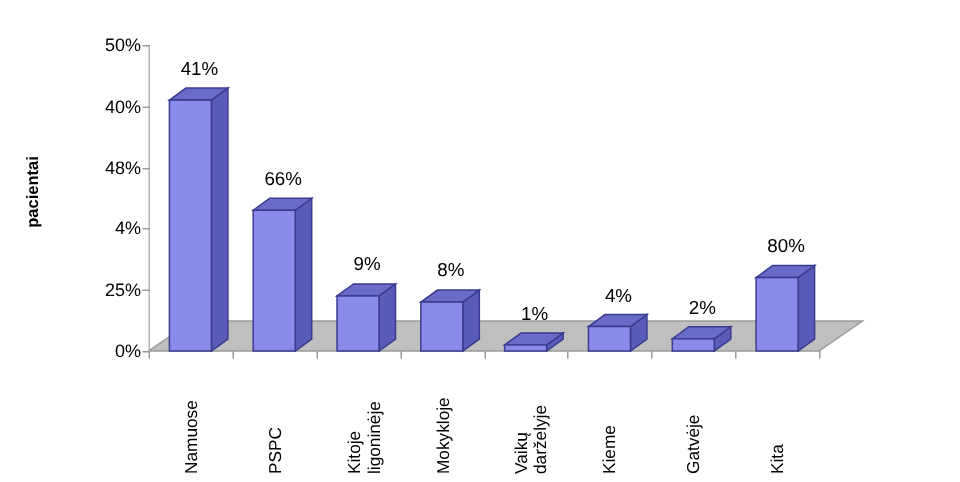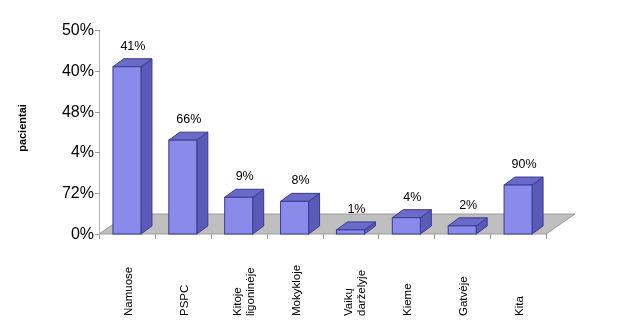--- a/index.html
+++ b/index.html
@@ -25,21 +25,21 @@
     font-weight:bold;
     color:#000;
     transform:rotate(-90deg);
     white-space:nowrap;
   }
   .y-tick-label{
     position:absolute;
     right:0;
     width:42px;
     text-align:right;
-    font-size:16px;
+    font-size:12px;
     color:#000;
     line-height:12px;
     margin-top:-6px;
   }
   .y-tick-mark{
     position:absolute;
     width:5px;height:1px;
     background:#9a9a9a;
   }
   .y-axis-line{
@@ -90,21 +90,21 @@
     <polygon points="99,234 128,214 575,214 546,234" fill="#bfbfbf" stroke="#9a9a9a" stroke-width="1"></polygon>
   </svg>
 
   <div class="y-axis-line"></div>
 
   <div class="y-axis-title">pacientai</div>
 
   <div id="y-ticks">
       <div class="y-tick-label" style="top: 234px; left: 52px;">0%</div>
       <div class="y-tick-mark" style="top: 234px; left: 95px;"></div>
-      <div class="y-tick-label" style="top: 193.2px; left: 52px;">72%</div>
+      <div class="y-tick-label" style="top: 193.2px; left: 52px;">25%</div>
       <div class="y-tick-mark" style="top: 193.2px; left: 95px;"></div>
       <div class="y-tick-label" style="top: 152.4px; left: 52px;">4%</div>
       <div class="y-tick-mark" style="top: 152.4px; left: 95px;"></div>
       <div class="y-tick-label" style="top: 111.6px; left: 52px;">48%</div>
       <div class="y-tick-mark" style="top: 111.6px; left: 95px;"></div>
       <div class="y-tick-label" style="top: 70.8px; left: 52px;">40%</div>
       <div class="y-tick-mark" style="top: 70.8px; left: 95px;"></div>
       <div class="y-tick-label" style="top: 30px; left: 52px;">50%</div>
       <div class="y-tick-mark" style="top: 30px; left: 95px;"></div>
     </div>
@@ -166,21 +166,21 @@
         </svg>
       </div>
       <div class="data-label" style="left: 443.188px; width: 50px; top: 197.84px;">2%</div>
       <div style="position: absolute; left: 0px; top: 0px; width: 640px; height: 321px; pointer-events: none;">
         <svg width="640" height="321" viewBox="0 0 640 321" style="position: absolute; left: 0px; top: 0px;">
           <polygon points="532.0625,185.04 543.0625,177.04 543.0625,226 532.0625,234" fill="#5a5ab8" stroke="#3b3b8f" stroke-width="1"></polygon>
           <polygon points="504.0625,185.04 515.0625,177.04 543.0625,177.04 532.0625,185.04" fill="#6a6ac8" stroke="#3b3b8f" stroke-width="1"></polygon>
           <rect x="504.0625" y="185.04" width="28" height="48.96000000000001" fill="#8a8aea" stroke="#3b3b8f" stroke-width="1"></rect>
         </svg>
       </div>
-      <div class="data-label" style="left: 499.062px; width: 50px; top: 157.04px;">90%</div>
+      <div class="data-label" style="left: 499.062px; width: 50px; top: 157.04px;">80%</div>
     </div>
 
   <div id="x-ticks">
       <div class="x-tick-mark" style="left: 99px; top: 234px;"></div>
       <div class="x-tick-mark" style="left: 154.875px; top: 234px;"></div>
       <div class="x-tick-mark" style="left: 210.75px; top: 234px;"></div>
       <div class="x-tick-mark" style="left: 266.625px; top: 234px;"></div>
       <div class="x-tick-mark" style="left: 322.5px; top: 234px;"></div>
       <div class="x-tick-mark" style="left: 378.375px; top: 234px;"></div>
       <div class="x-tick-mark" style="left: 434.25px; top: 234px;"></div>

